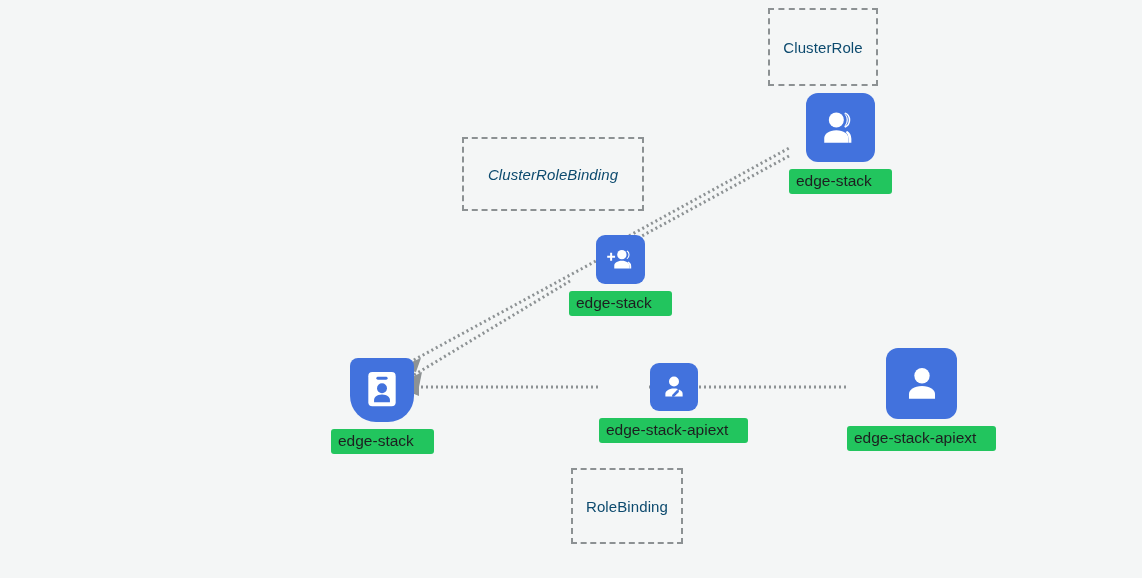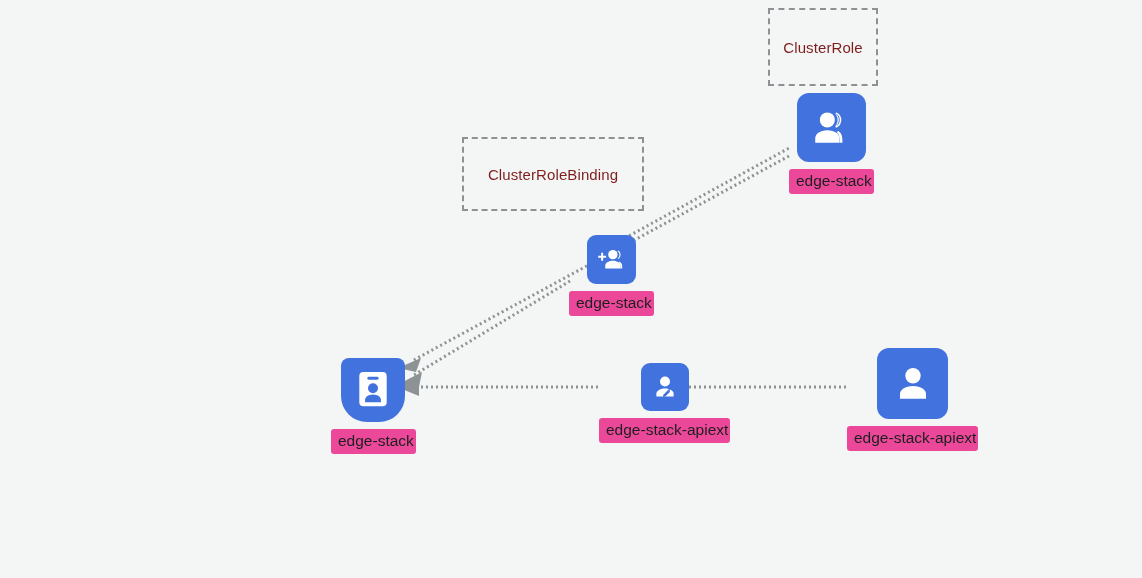--- a/index.html
+++ b/index.html
@@ -30,21 +30,21 @@
   .kind-box {
     position: absolute;
     border: 2px dashed #8c9193;
     box-sizing: border-box;
     display: flex;
     align-items: center;
     justify-content: center;
     background: transparent;
   }
   .kind-box-label {
-    color: #7f1d1d;
+    color: #0c4a6e;
     font-size: 15px;
     font-family: "Liberation Sans", sans-serif;
     letter-spacing: 0.1px;
     white-space: nowrap;
   }
   .node {
     position: absolute;
     display: flex;
     flex-direction: column;
     align-items: center;
@@ -60,25 +60,25 @@
     border-radius: 12px;
   }
   .icon-rounded-sm {
     border-radius: 9px;
   }
   .icon-badge {
     border-radius: 8px 8px 26px 26px;
   }
   .node-label {
     margin-top: 7px;
-    background: #ec4899;
+    background: #22c55e;
     color: #1d1f20;
     font-size: 15.5px;
     font-family: "Liberation Sans", sans-serif;
-    padding: 3px 2px 4px 7px;
+    padding: 3px 20px 4px 7px;
     border-radius: 3px;
     white-space: nowrap;
     line-height: 1.15;
   }
   .node-icon svg { display: block; }
 </style>
 </head>
 <body>
 
 <div id="canvas">
@@ -101,25 +101,28 @@
     </g>
     <g>
       <line x1="846" y1="387" x2="648" y2="387" stroke="#8d9294" stroke-width="3" stroke-dasharray="2 3" stroke-linecap="butt"></line>
     </g>
   </svg>
 
   <div class="kind-box" style="left:768px; top:8px; width:110px; height:78px;">
     <span class="kind-box-label">ClusterRole</span>
   </div>
 
-  <div class="kind-box" style="left:462px; top:137px; width:182px; height:74px;">
+  <div class="kind-box" style="left:462px; top:137px; width:182px; height:74px;font-style:italic;">
     <span class="kind-box-label">ClusterRoleBinding</span>
   </div>
 
 
+  <div class="kind-box" style="left:571px; top:468px; width:112px; height:76px;">
+    <span class="kind-box-label">RoleBinding</span>
+  </div>
 
 
   <div class="node" style="left:789px; top:93px;">
     <div class="node-icon icon-rounded" style="width:69px; height:69px;">
       <svg width="44" height="44" viewBox="0 0 24 24" fill="#ffffff" aria-hidden="true">
         <circle cx="10" cy="7.6" r="4.1"></circle>
         <path d="M10 13.2c-4.1 0-6.6 2.1-6.6 4.3v2.6h13.2v-2.6c0-2.2-2.5-4.3-6.6-4.3z"></path>
         <path d="M14.2 3.9a4.4 4.4 0 0 1 0 7.5 0.9 0.9 0 0 0 0.35-0.63 5.0 5.0 0 0 0 0-6.24 0.9 0.9 0 0 0-0.35-0.63z" opacity="0.98"></path>
         <path d="M15.0 3.5a4.6 4.6 0 0 1 0 8.3l-0.75-0.5a3.9 3.9 0 0 0 0-7.3z"></path>
         <path d="M16.0 13.6a5.3 5.3 0 0 1 2.2 4.2v2.3h-1.5v-2.3a5.0 5.0 0 0 0-1.6-3.6z"></path>

